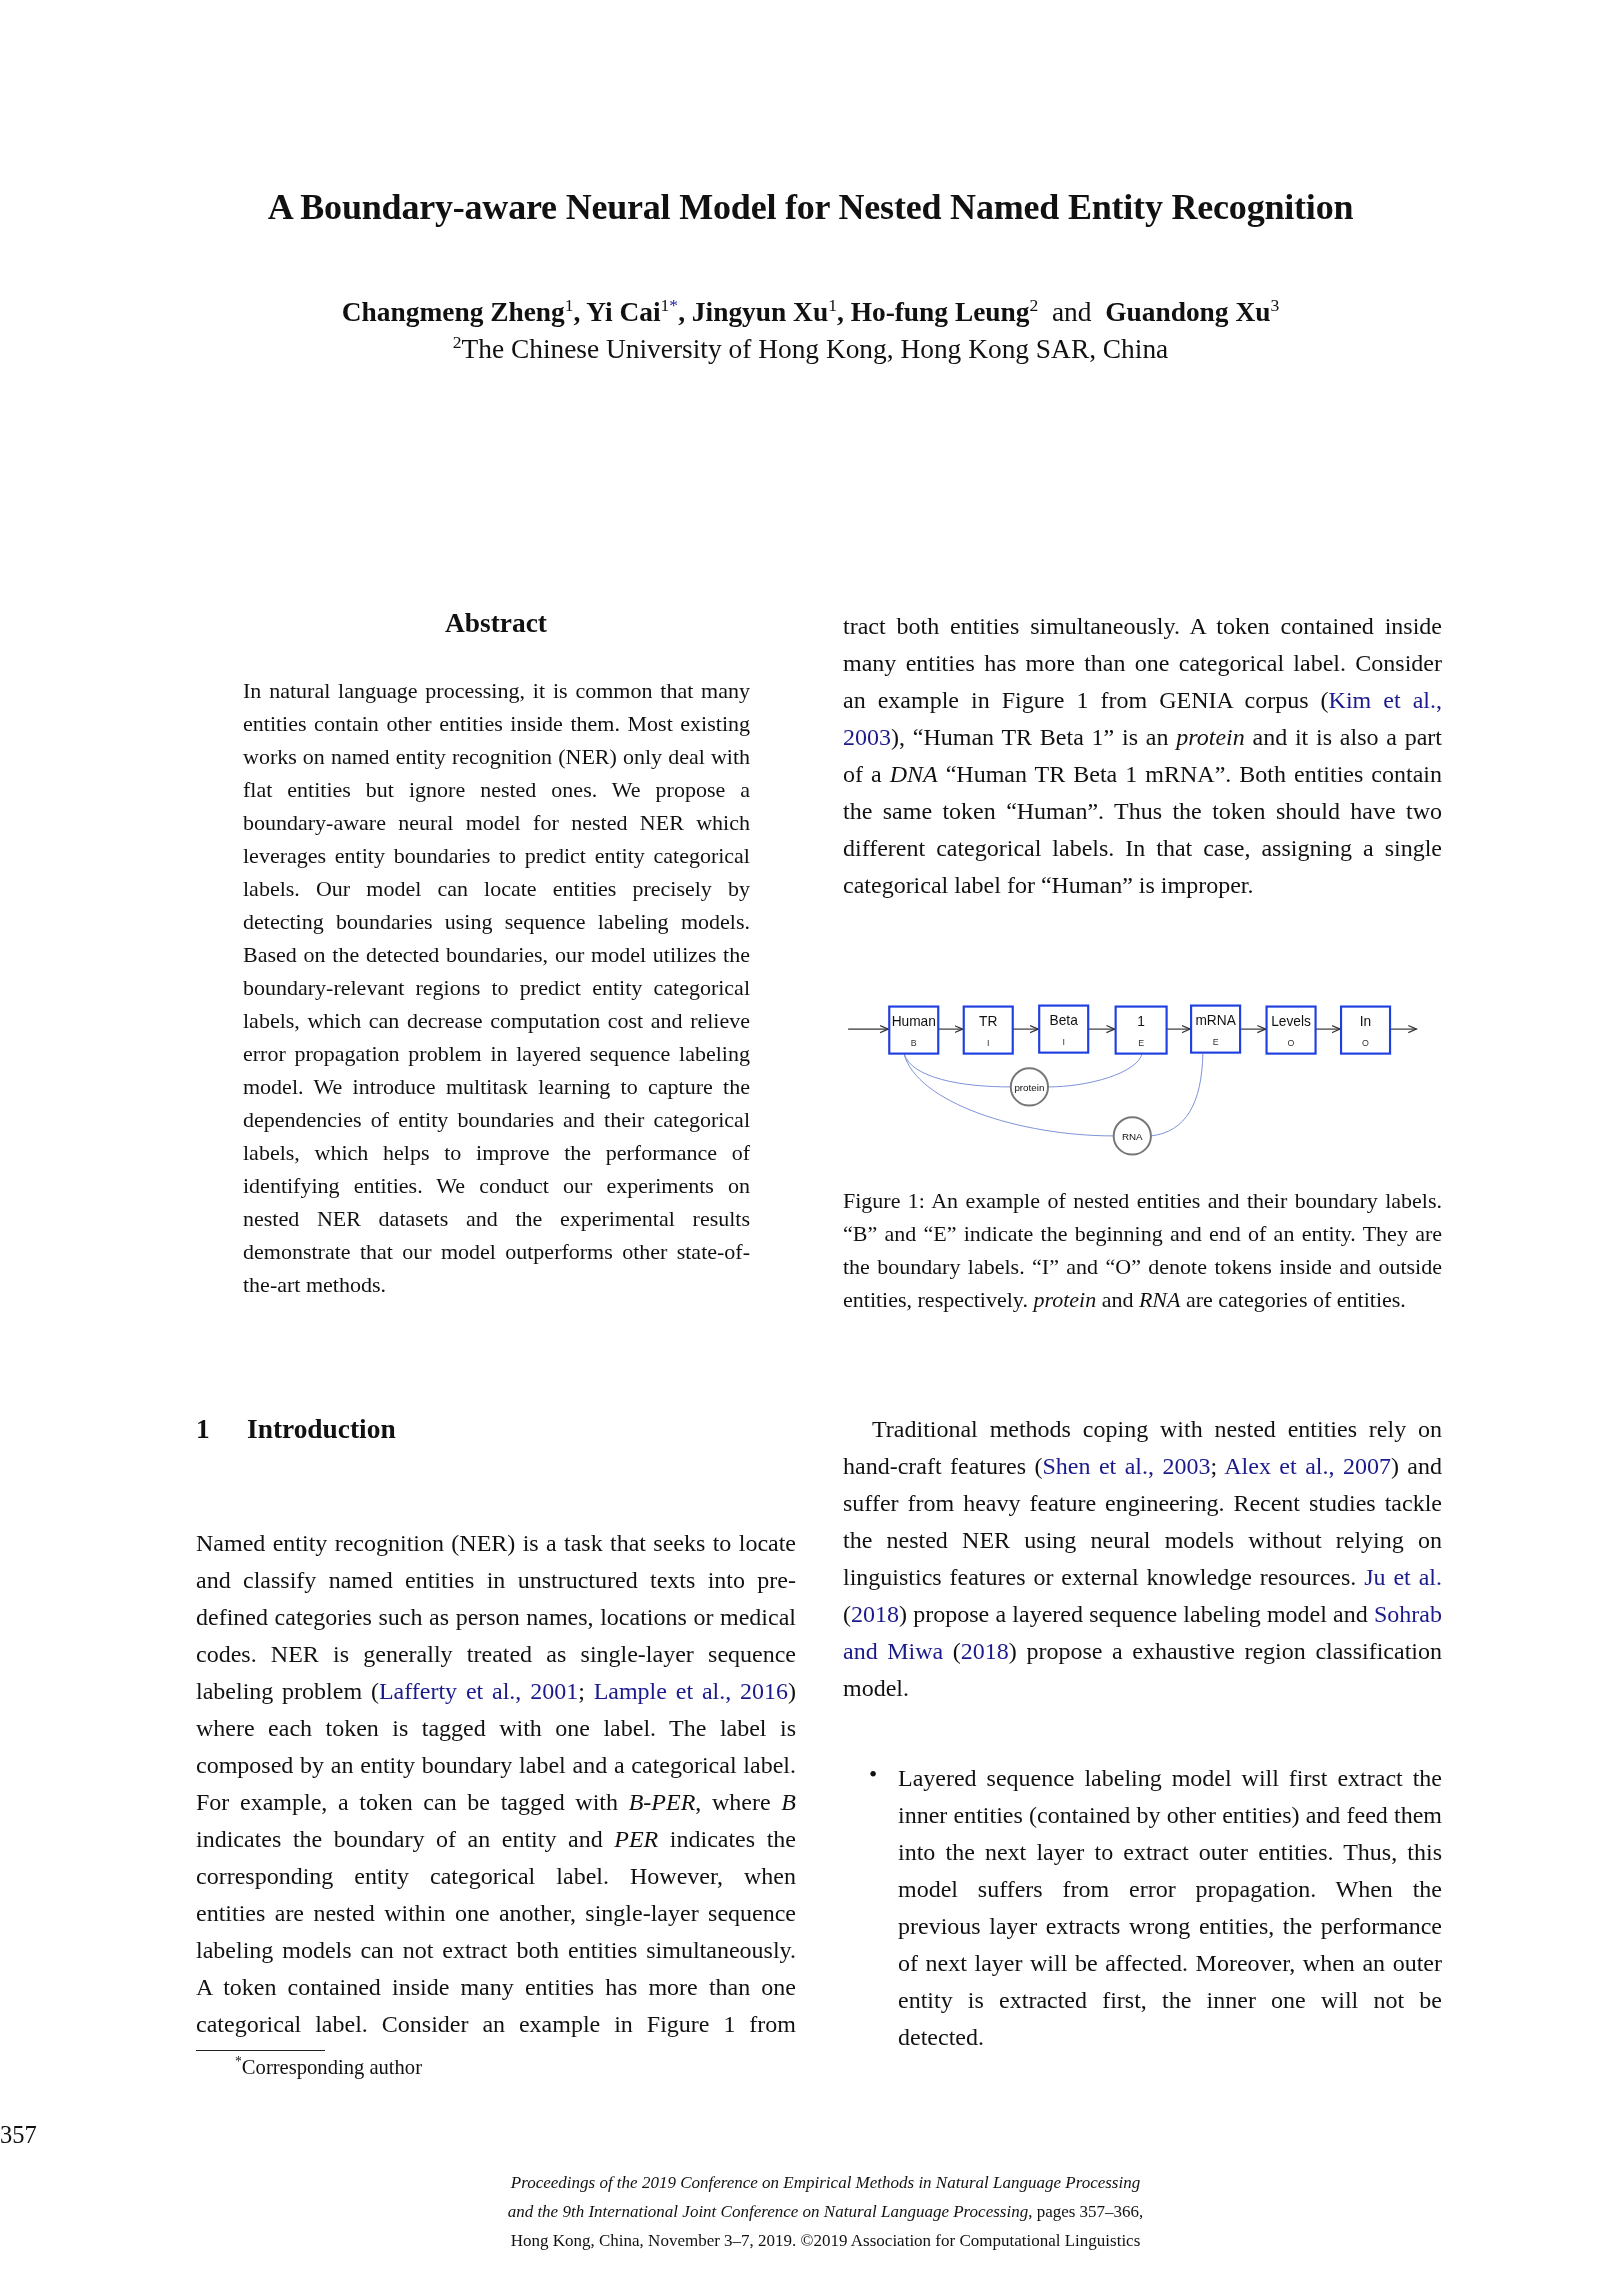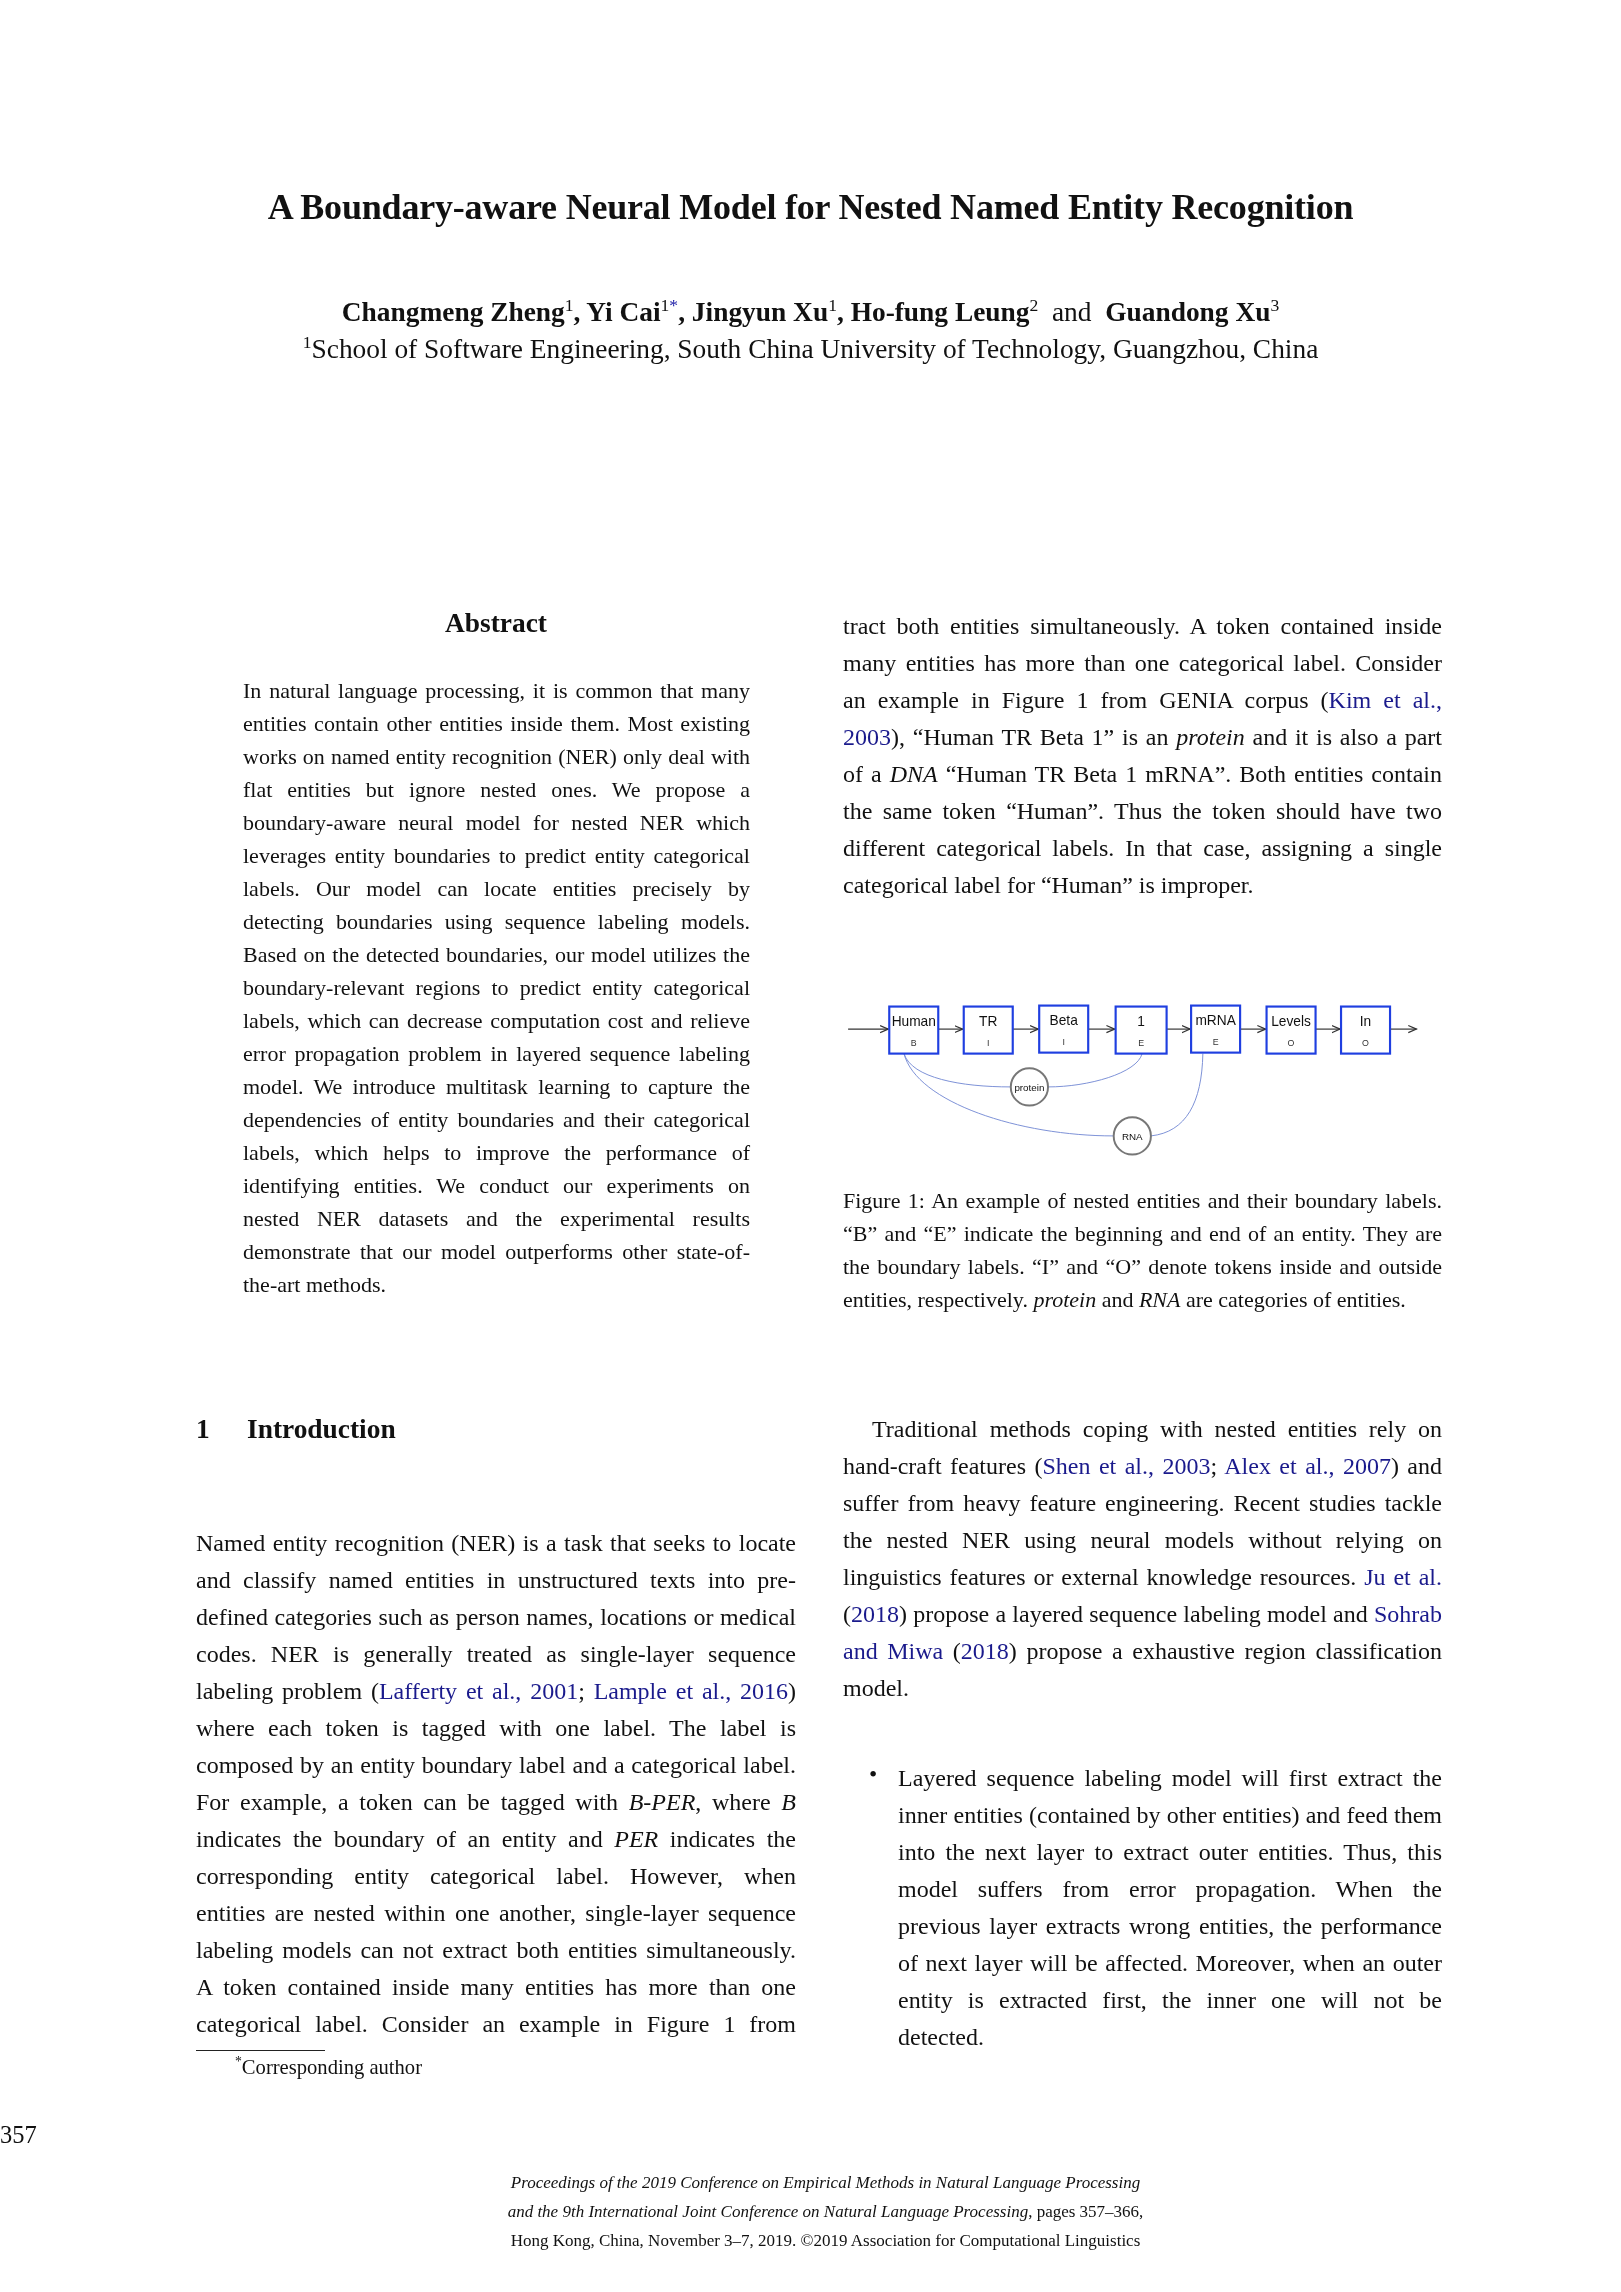--- a/index.html
+++ b/index.html
@@ -54,21 +54,21 @@
 </style>
 </head>
 <body>
 
 <div class="abs title">A Boundary-aware Neural Model for Nested Named Entity Recognition</div>
 
 <div class="abs authors">
   <div>
     <span class="bold">Changmeng Zheng</span><sup>1</sup><span class="bold">, </span><span class="bold">Yi Cai</span><sup>1</sup><sup class="ast">*</sup><span class="bold">, </span><span class="bold">Jingyun Xu</span><sup>1</sup><span class="bold">, </span><span class="bold">Ho-fung Leung</span><sup>2</sup><span style="white-space:pre">  and  </span><span class="bold">Guandong Xu</span><sup>3</sup>
   </div>
-  <span class="aff"><sup>1</sup><span>School of Software Engineering, South China University of Technology, Guangzhou, China</span></span>
+  <span class="aff"><sup>2</sup><span>The Chinese University of Hong Kong, Hong Kong SAR, China</span></span>
 </div>
 
 <div class="abs abstract-head">Abstract</div>
 <div class="abs abstract-body">In natural language processing, it is common that many entities contain other entities inside them. Most existing works on named entity recognition (NER) only deal with flat entities but ignore nested ones. We propose a boundary-aware neural model for nested NER which leverages entity boundaries to predict entity categorical labels. Our model can locate entities precisely by detecting boundaries using sequence labeling models. Based on the detected boundaries, our model utilizes the boundary-relevant regions to predict entity categorical labels, which can decrease computation cost and relieve error propagation problem in layered sequence labeling model. We introduce multitask learning to capture the dependencies of entity boundaries and their categorical labels, which helps to improve the performance of identifying entities. We conduct our experiments on nested NER datasets and the experimental results demonstrate that our model outperforms other state-of-the-art methods.</div>
 
 <div class="abs sec-head">
   <span class="num">1</span><span>Introduction</span>
 </div>
 
 <div class="abs col left-body" style="height:518px; overflow:hidden;">

